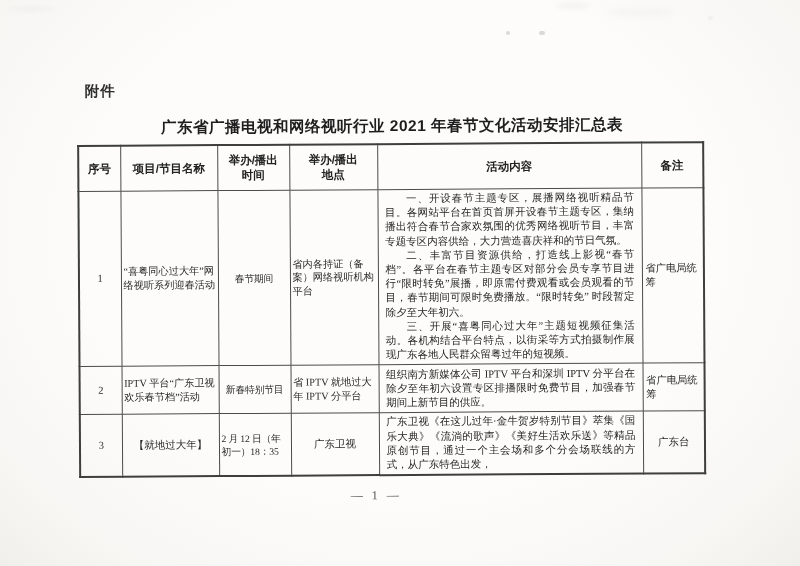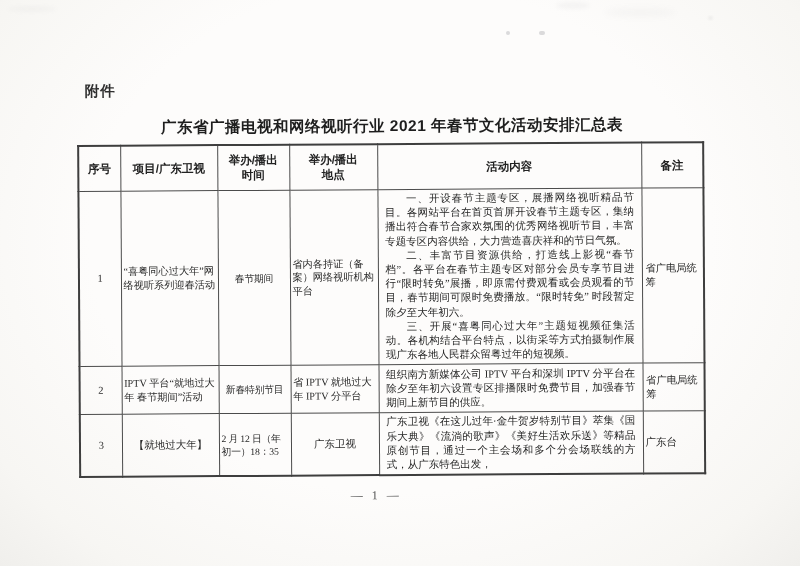--- a/index.html
+++ b/index.html
@@ -101,20 +101,21 @@
   .content-cell p { margin: 0; text-indent: 2em; }
   .content-cell.no-indent p { text-indent: 0; }
   .remark-wrap {
     text-align: left;
     vertical-align: middle;
     font-size: 10.3px;
     padding: 1px 3px;
     line-height: 1.4;
   }
   .remark-center {
+    text-align: center;
     vertical-align: middle;
     font-size: 10.5px;
     padding: 1px 2px;
   }
   .page-number {
     position: absolute;
     left: 58px;
     top: 488px;
     width: 634px;
     text-align: center;
@@ -154,21 +155,21 @@
         <col style="width:42px">
         <col style="width:97px">
         <col style="width:72px">
         <col style="width:88px">
         <col style="width:264px">
         <col style="width:62px">
       </colgroup>
       <thead>
         <tr>
           <th>序号</th>
-          <th>项目/广东卫视</th>
+          <th>项目/节目名称</th>
           <th>举办/播出
 时间</th>
           <th>举办/播出
 地点</th>
           <th>活动内容</th>
           <th>备注</th>
         </tr>
       </thead>
       <tbody>
         <tr style="height:163px">
@@ -178,21 +179,21 @@
           <td class="cell-wrap">省内各持证（备案）网络视听机构平台</td>
           <td class="content-cell">
             <p>一、开设春节主题专区，展播网络视听精品节目。各网站平台在首页首屏开设春节主题专区，集纳播出符合春节合家欢氛围的优秀网络视听节目，丰富专题专区内容供给，大力营造喜庆祥和的节日气氛。</p>
             <p>二、丰富节目资源供给，打造线上影视“春节档”。各平台在春节主题专区对部分会员专享节目进行“限时转免”展播，即原需付费观看或会员观看的节目，春节期间可限时免费播放。“限时转免” 时段暂定除夕至大年初六。</p>
             <p>三、开展“喜粤同心过大年”主题短视频征集活动。各机构结合平台特点，以街采等方式拍摄制作展现广东各地人民群众留粤过年的短视频。</p>
           </td>
           <td class="remark-wrap">省广电局统筹</td>
         </tr>
         <tr style="height:48px">
           <td class="cell-center">2</td>
-          <td class="cell-wrap">IPTV 平台“就地过大年 春节期间”活动</td>
+          <td class="cell-wrap">IPTV 平台“广东卫视 欢乐春节档”活动</td>
           <td class="cell-center cell-time">新春特别节目</td>
           <td class="cell-wrap">省 IPTV 就地过大年 IPTV 分平台</td>
           <td class="content-cell no-indent">
             <p>组织南方新媒体公司 IPTV 平台和深圳 IPTV 分平台在除夕至年初六设置专区排播限时免费节目，加强春节期间上新节目的供应。</p>
           </td>
           <td class="remark-wrap">省广电局统筹</td>
         </tr>
         <tr style="height:45px">
           <td class="cell-center">3</td>
           <td class="cell-center">【就地过大年】</td>

